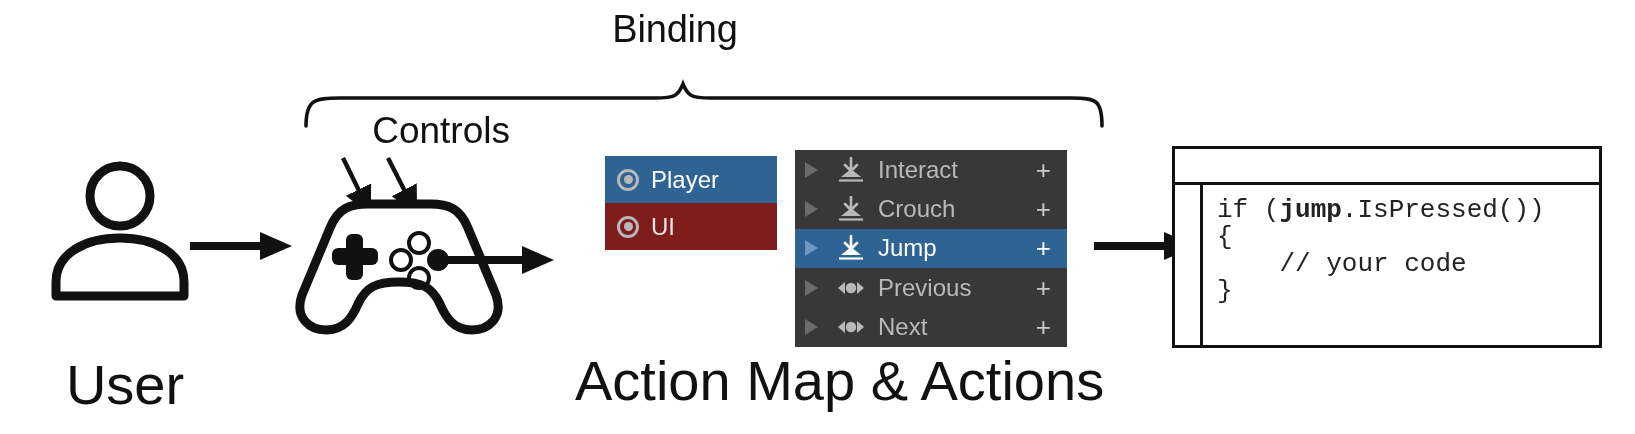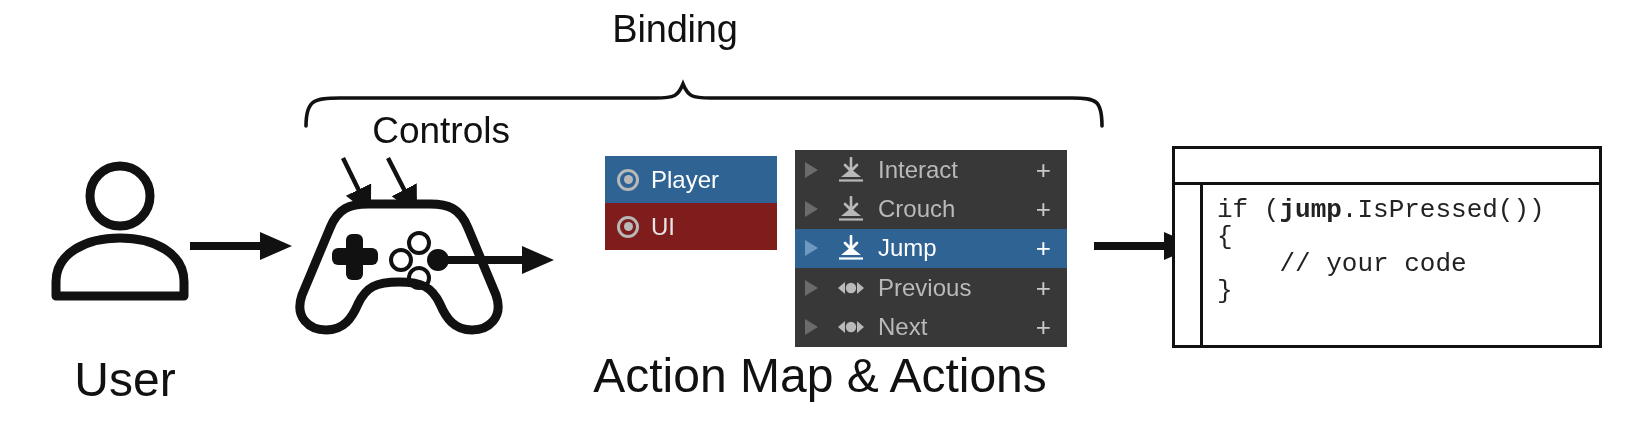--- a/index.html
+++ b/index.html
@@ -18,21 +18,21 @@
     font-size:38px;color:#111;text-align:center;
     letter-spacing:-0.2px;
   }
   #controls-label{
     left:290px;top:110px;width:200px;
     font-size:37px;color:#111;text-align:right;
   }
 
   
   .stage-label{
-    font-size:48px;color:#111;text-align:center;
+    font-size:56px;color:#111;text-align:center;
     white-space:nowrap;
   }
   #label-user{left:0px;top:352px;width:210px;}
   #label-device{left:245px;top:352px;width:245px;}
   #label-actionmap{left:555px;top:348px;width:490px;}
   #label-code{left:1110px;top:352px;width:500px;}
 
   
   .panel-map{
     left:585px;top:156px;width:172px;height:94px;

